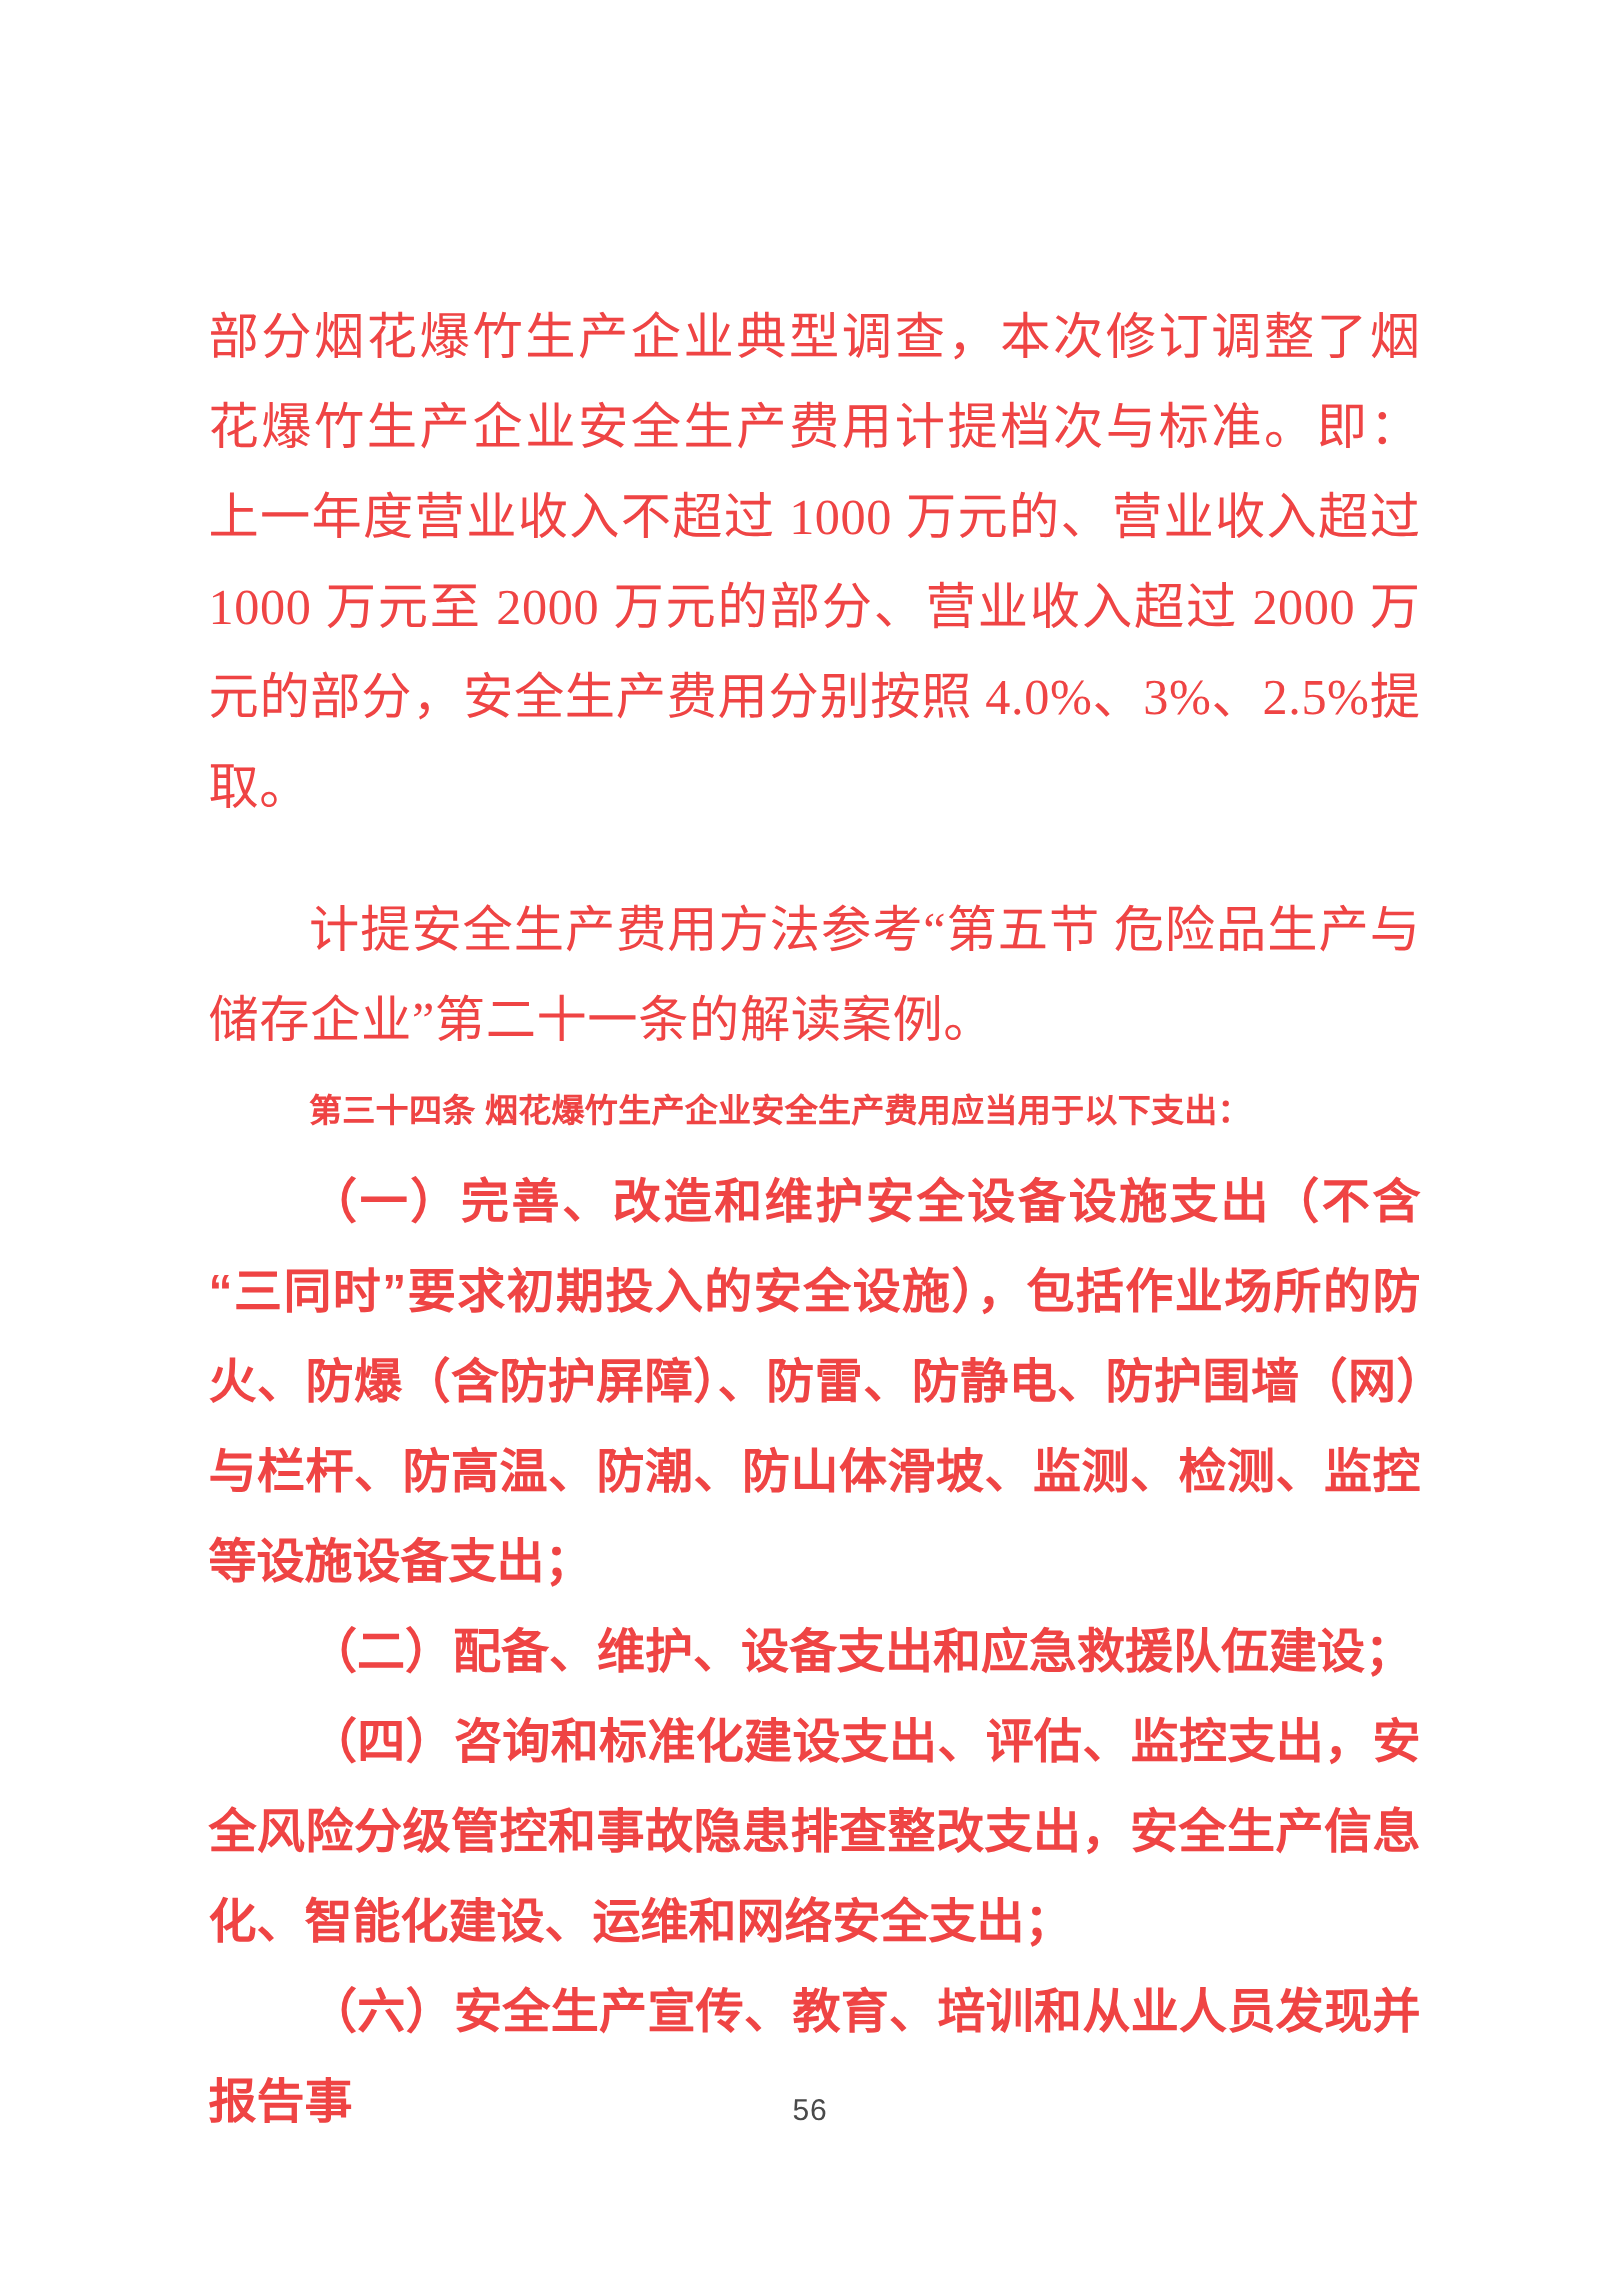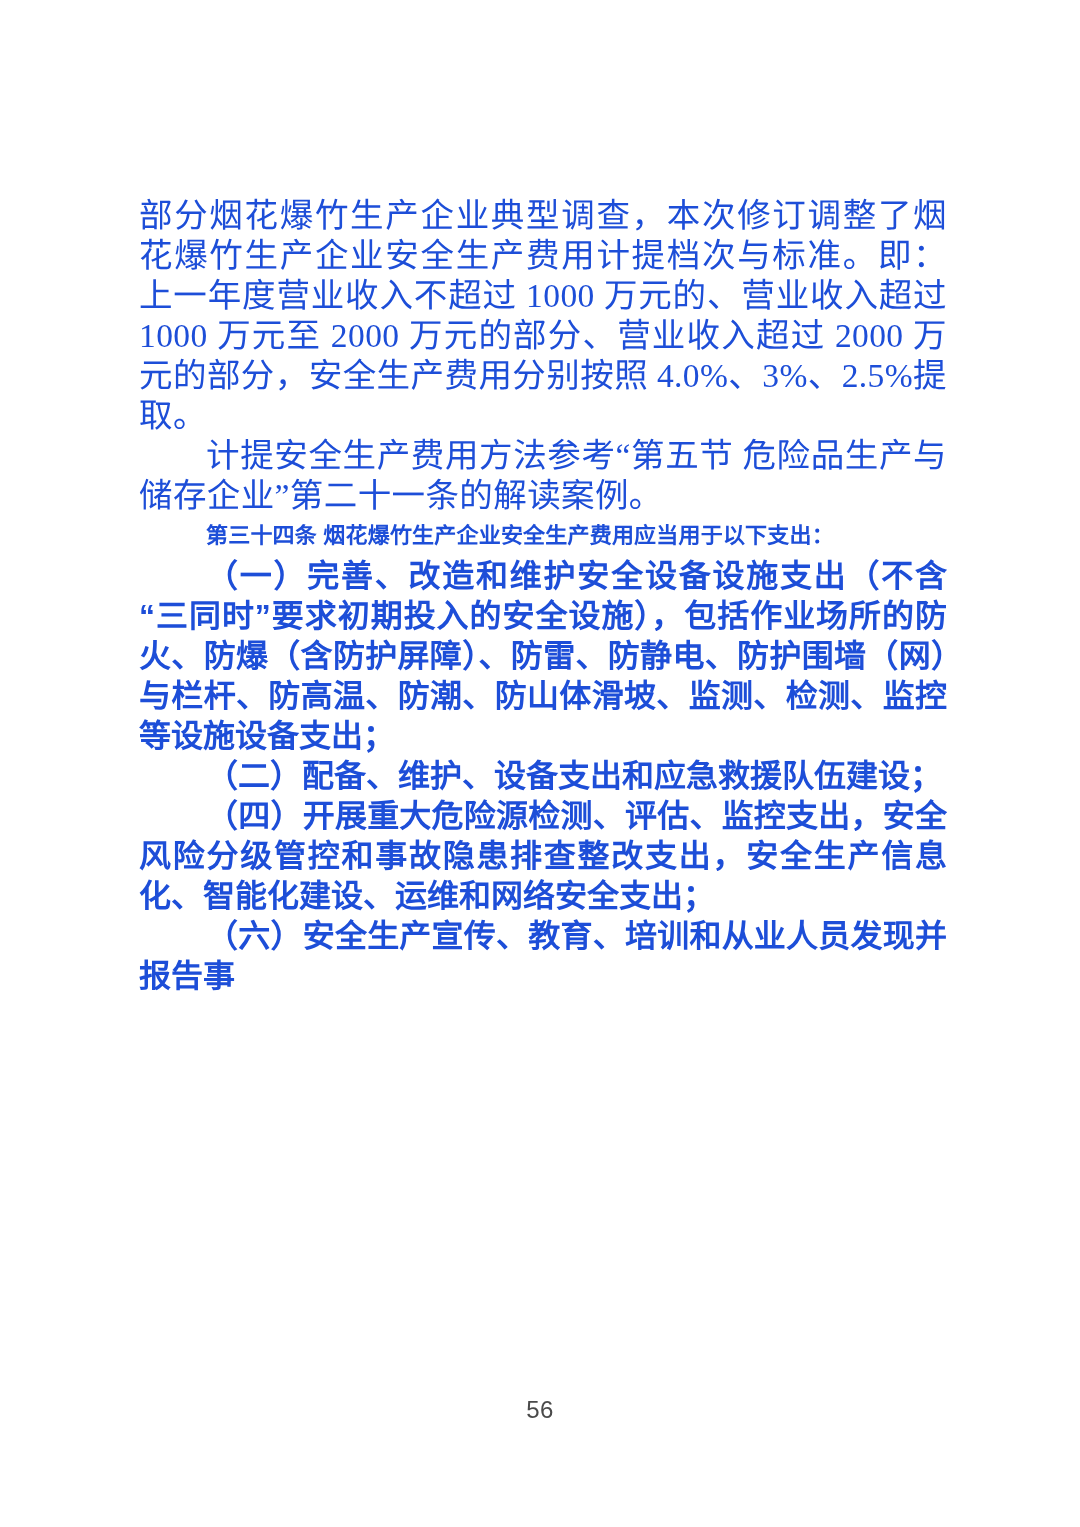--- a/index.html
+++ b/index.html
@@ -25,38 +25,39 @@
   .text-column {
     position: absolute;
     left: 139px;
     top: 196px;
     width: 808px;
   }
 
   .para {
     margin: 0;
     padding: 0;
-    color: #1d4ed8;
+    color: #ef4444;
     font-size: 33.5px;
-    line-height: 40px;
+    line-height: 60px;
     letter-spacing: 0.4px;
     text-align: justify;
     text-justify: inter-character;
     word-break: break-all;
     font-family: "Liberation Serif", "DejaVu Serif", serif;
   }
 
   
   .para.cont {
     text-indent: 0;
   }
 
   
   .para.indent {
     text-indent: 67px;
+    margin-top: 35px;
   }
 
   
   .para.heading {
     font-weight: 700;
     text-indent: 67px;
     font-family: "Liberation Sans", "DejaVu Sans", sans-serif;
     font-size: 22px;
     letter-spacing: 0.2px;
   }
@@ -69,21 +70,21 @@
     font-size: 32px;
     letter-spacing: 0px;
   }
 
   .page-number {
     position: absolute;
     left: 0;
     right: 0;
     top: 1396px;
     text-align: center;
-    font-size: 24px;
+    font-size: 20px;
     color: #4a4a4a;
     font-family: "Liberation Sans", "DejaVu Sans", sans-serif;
     letter-spacing: 0.5px;
   }
 </style>
 </head>
 <body>
 
 <div class="page">
 
@@ -93,21 +94,21 @@
 
     <p class="para indent">计提安全生产费用方法参考“第五节 危险品生产与储存企业”第二十一条的解读案例。</p>
 
     <p class="para heading">第三十四条 烟花爆竹生产企业安全生产费用应当用于以下支出：</p>
 
     <p class="para item">（一）完善、改造和维护安全设备设施支出（不含“三同时”要求初期投入的安全设施），包括作业场所的防火、防爆（含防护屏障）、防雷、防静电、防护围墙（网）与栏杆、防高温、防潮、防山体滑坡、监测、检测、监控等设施设备支出；</p>
 
     <p class="para item">（二）配备、维护、设备支出和应急救援队伍建设；</p>
 
 
-    <p class="para item">（四）开展重大危险源检测、评估、监控支出，安全风险分级管控和事故隐患排查整改支出，安全生产信息化、智能化建设、运维和网络安全支出；</p>
+    <p class="para item">（四）咨询和标准化建设支出、评估、监控支出，安全风险分级管控和事故隐患排查整改支出，安全生产信息化、智能化建设、运维和网络安全支出；</p>
 
 
     <p class="para item">（六）安全生产宣传、教育、培训和从业人员发现并报告事</p>
 
   </div>
 
   <div class="page-number">56</div>
 
 </div>
 

